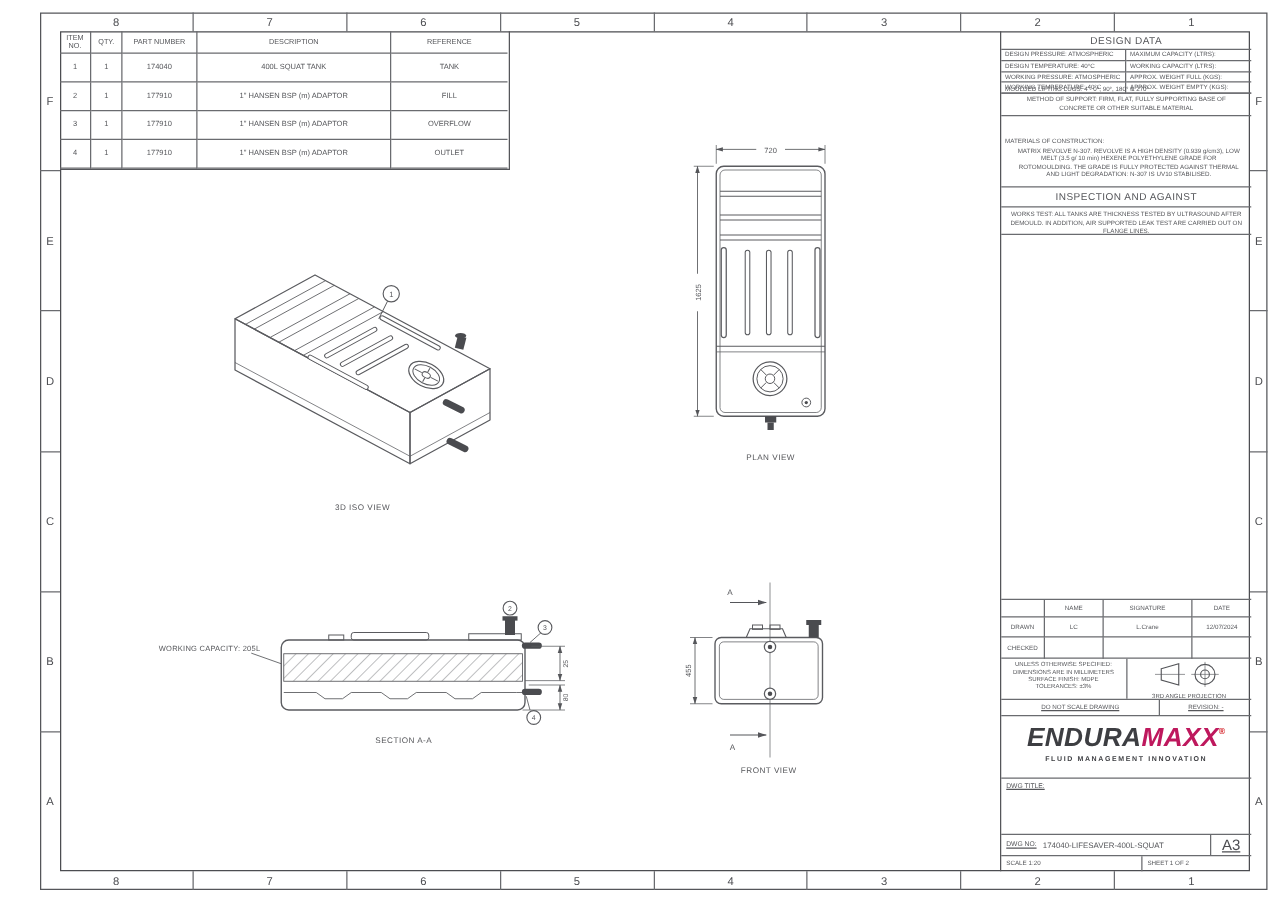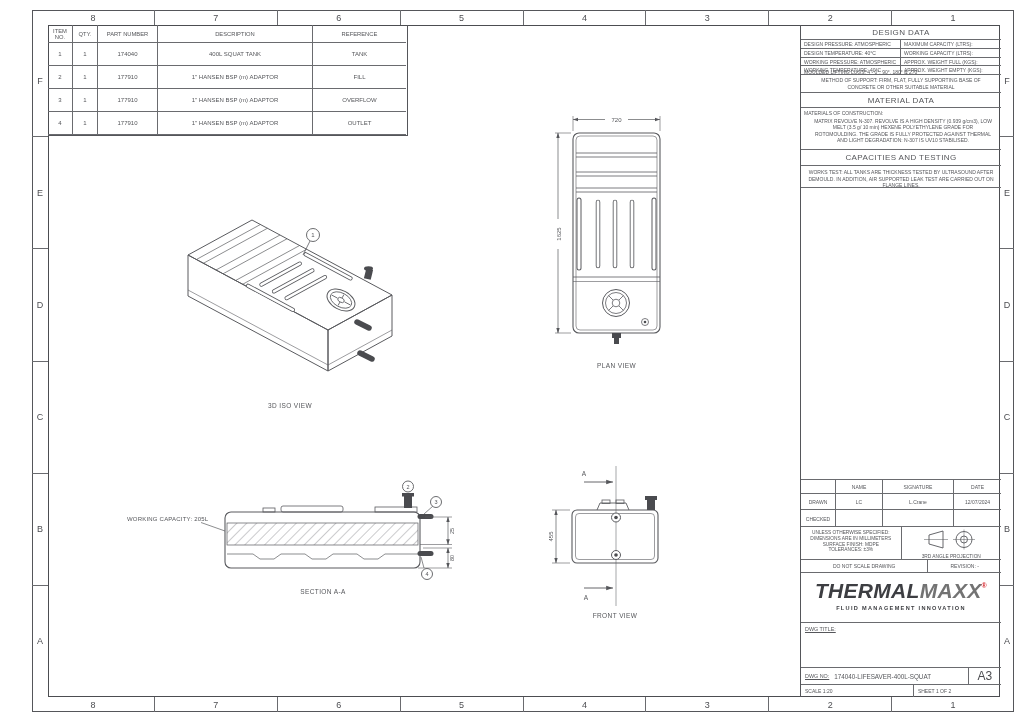--- a/index.html
+++ b/index.html
@@ -30,25 +30,25 @@
   .t5{font-size:5px;line-height:6.6px;color:#55565a;}
   .t48{font-size:4.8px;line-height:5.8px;color:#55565a;}
   .dd-grid{display:grid;grid-template-columns:100px 100px;}
   .dd-grid .dc{border-right:1px solid #6a6b6f;border-bottom:1px solid #6a6b6f;padding:1px 0 0 3px;height:6.8px;overflow:hidden;white-space:nowrap;}
   .dd-grid .dc.r{border-right:none;}
   .sg{display:grid;grid-template-columns:35px 47px 71px 47px;grid-template-rows:14px 16px 17px;}
   .sg .sc{border-right:1px solid #6a6b6f;border-bottom:1px solid #6a6b6f;display:flex;align-items:center;justify-content:center;font-size:5px;color:#55565a;overflow:hidden;}
   .sg .sc:nth-child(4n){border-right:none;}
   .sg .sc:nth-child(n+9){border-bottom:none;}
   .logo-big{font-size:21px;font-weight:800;font-style:italic;letter-spacing:.3px;color:#3d3e42;white-space:nowrap;}
-  .logo-red{color:#737373;}
+  .logo-red{color:#be185d;}
   .logo-reg{font-size:7px;vertical-align:10px;color:#d5232a;font-style:normal;}
   .tagline{font-size:5.6px;font-weight:bold;letter-spacing:1.3px;color:#3d3e42;margin-top:2px;}
   .ulab{font-size:5.4px;color:#55565a;text-decoration:underline;}
-  .center{display:flex;align-items:center;justify-content:center;}
+  .center{display:flex;align-items:center;justify-content:center;text-decoration:underline;}
   svg text{fill:#55565a;font-family:"Liberation Sans","DejaVu Sans",sans-serif;}
 </style>
 </head>
 <body>
 
 <div class="abs outer-frame"></div>
 
 <div class="abs gridstrip strip-top">
   <div class="cell">8</div>
   <div class="cell">7</div>
@@ -327,28 +327,27 @@
     <div class="dc t5">WORKING PRESSURE: ATMOSPHERIC</div>
     <div class="dc r t5">APPROX. WEIGHT FULL (KGS):</div>
     <div class="dc t5">WORKING TEMPERATURE: 40°C</div>
     <div class="dc r t5">APPROX. WEIGHT EMPTY (KGS):</div>
   </div>
 
   <div class="rp t5" style="top:43px;height:7px;padding:1px 0 0 3px;white-space:nowrap;overflow:hidden">MOULDED LIFTING LUGS: 4 - 0°, 90°, 180° &amp; 270°</div>
 
   <div class="rp t5" style="top:50px;height:18px;text-align:center;padding:2px 6px 0 6px">METHOD OF SUPPORT: FIRM, FLAT, FULLY SUPPORTING BASE OF CONCRETE OR OTHER SUITABLE MATERIAL</div>
 
-  <div class="rp sec-hdr" style="top:68px;height:15px">MATERIAL DATA</div>
 
   <div class="rp" style="top:83px;height:42px">
     <div class="t5" style="padding:2px 0 0 3px">MATERIALS OF CONSTRUCTION:</div>
     <div class="t5" style="text-align:center;padding:1px 8px 0 12px">MATRIX REVOLVE N-307. REVOLVE IS A HIGH DENSITY (0.939 g/cm3), LOW MELT (3.5 g/ 10 min) HEXENE POLYETHYLENE GRADE FOR ROTOMOULDING. THE GRADE IS FULLY PROTECTED AGAINST THERMAL AND LIGHT DEGRADATION: N-307 IS UV10 STABILISED.</div>
   </div>
 
-  <div class="rp sec-hdr" style="top:125px;height:16px">CAPACITIES AND TESTING</div>
+  <div class="rp sec-hdr" style="top:125px;height:16px">INSPECTION AND AGAINST</div>
 
   <div class="rp t5" style="top:141px;height:22px;text-align:center;padding:3px 4px 0 4px">WORKS TEST: ALL TANKS ARE THICKNESS TESTED BY ULTRASOUND AFTER DEMOULD. IN ADDITION, AIR SUPPORTED LEAK TEST ARE CARRIED OUT ON FLANGE LINES.</div>
 
 
   <div class="rp" style="top:178px;height:277px"></div>
 
   <div class="rp sg" style="top:455px;height:47px">
     <div class="sc"></div>
     <div class="sc">NAME</div>
     <div class="sc">SIGNATURE</div>
@@ -384,21 +383,21 @@
       <div class="t48">3RD ANGLE PROJECTION</div>
     </div>
   </div>
 
   <div class="rp" style="top:535px;height:13px;display:flex">
     <div class="center t5" style="width:127px;border-right:1px solid #6a6b6f">DO NOT SCALE DRAWING</div>
     <div class="center t5" style="width:73px">REVISION: -</div>
   </div>
 
   <div class="rp" style="top:548px;height:50px;text-align:center;padding-top:6px">
-    <div class="logo-big"><span>THERMAL</span><span class="logo-red">MAXX</span><span class="logo-reg">®</span></div>
+    <div class="logo-big"><span>ENDURA</span><span class="logo-red">MAXX</span><span class="logo-reg">®</span></div>
     <div class="tagline">FLUID MANAGEMENT INNOVATION</div>
   </div>
 
   <div class="rp" style="top:598px;height:45px">
     <div class="ulab" style="padding:3px 0 0 4px">DWG TITLE:</div>
   </div>
 
   <div class="rp" style="top:643px;height:17px;display:flex">
     <div style="width:167px;border-right:1px solid #6a6b6f;display:flex;align-items:center;padding-left:4px">
       <span class="ulab">DWG NO:</span>

